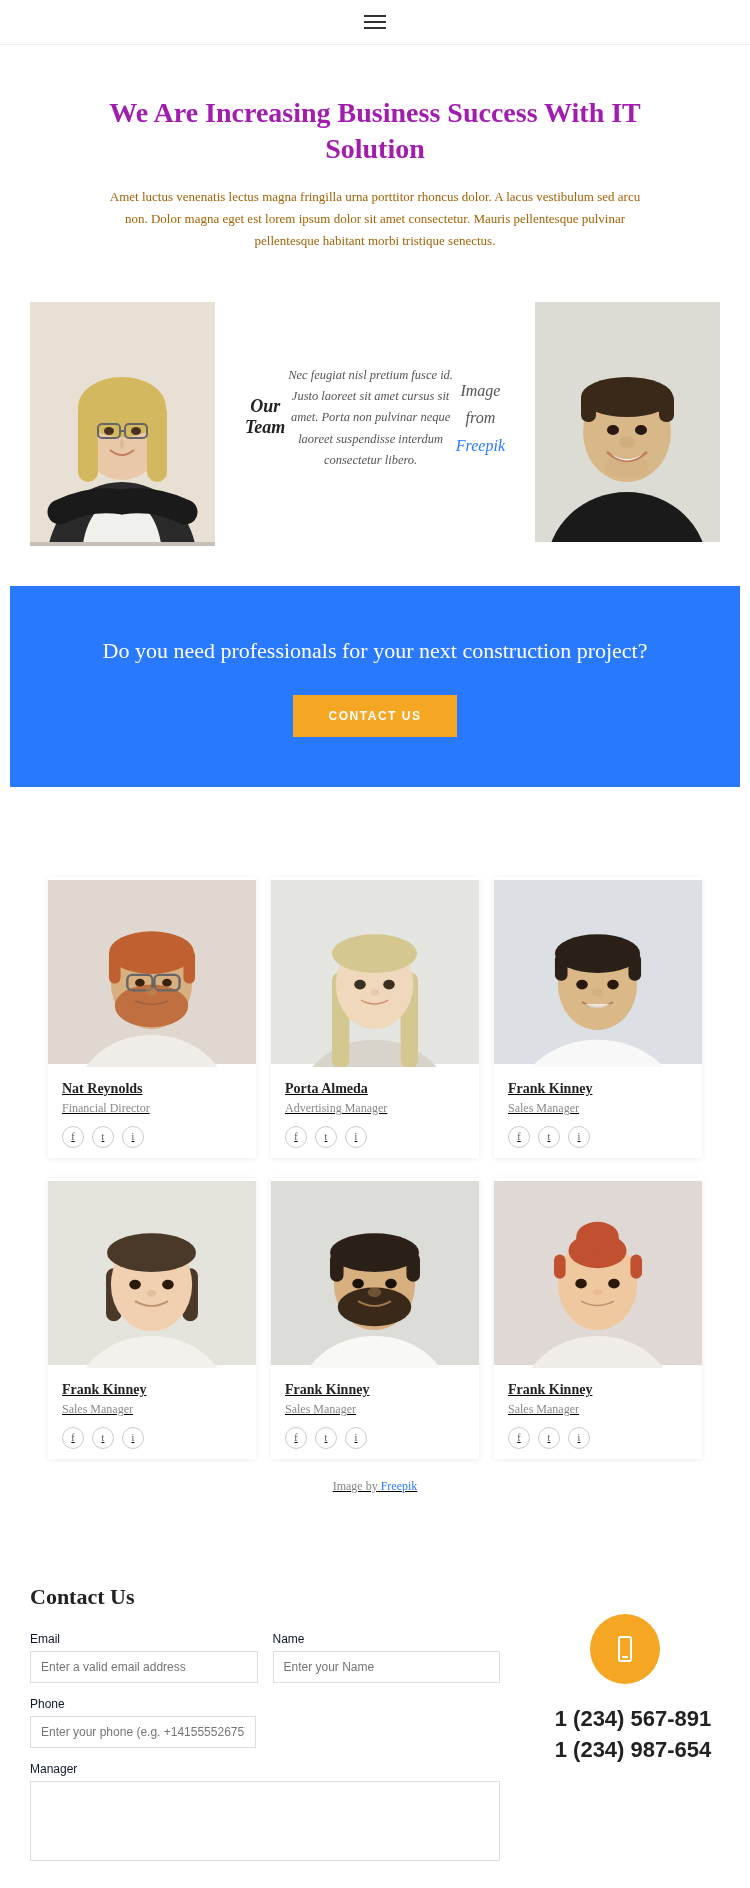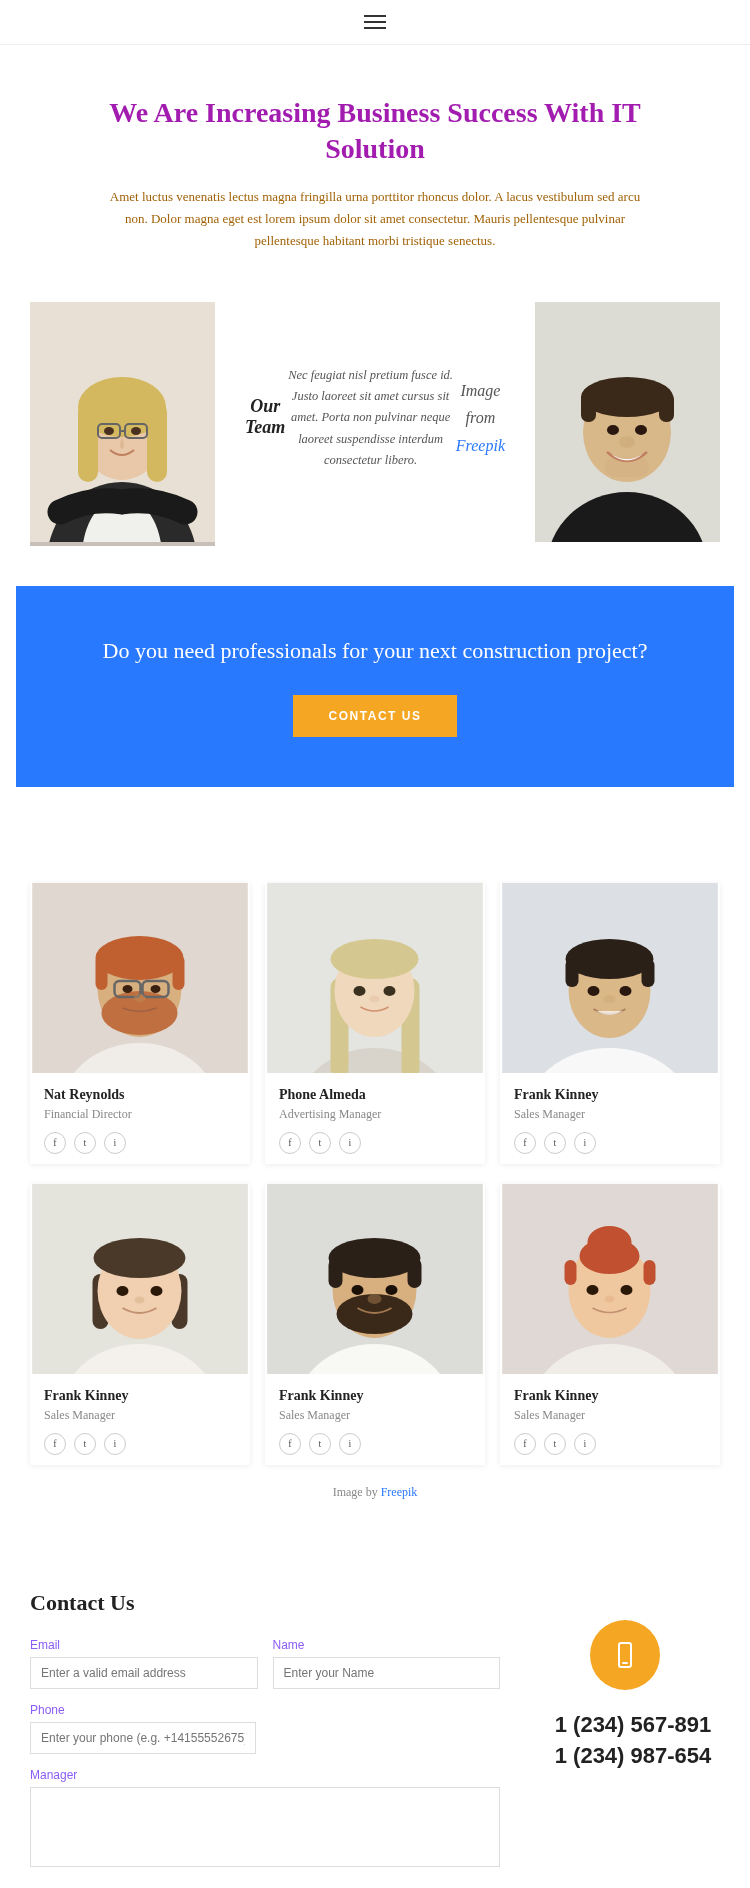--- a/index.html
+++ b/index.html
@@ -19,46 +19,46 @@
     .team-intro { display: flex; align-items: stretch; margin: 10px 30px 40px; }
     .team-photo { width: 185px; min-height: 230px; background: #c8c0b8; flex-shrink: 0; overflow: hidden; }
     .team-text { flex: 1; display: flex; flex-direction: row; justify-content: center; align-items: center; padding: 20px 30px; text-align: center; font-style: italic; }
     .team-text h2 { font-size: 18px; font-weight: 700; color: #222; margin-bottom: 14px; }
     .team-text p { font-size: 12.5px; color: #555; line-height: 1.7; margin-bottom: 12px; }
     .team-text .freepik-link { font-size: 16px; color: #555; }
     .team-text .freepik-link a { color: #2979ff; text-decoration: none; }
     .team-photo-right { width: 185px; min-height: 230px; flex-shrink: 0; overflow: hidden; }
 
     
-    .cta-section { background: #2979ff; padding: 50px 16px; text-align: center; margin: 16px; }
+    .cta-section { background: #2979ff; padding: 50px 16px; text-align: center; margin: 10px; }
     .cta-section h2 { color: #fff; font-size: 22px; font-weight: 400; line-height: 1.4; margin-bottom: 28px; }
     .cta-btn { display: inline-block; background: #f5a623; color: #fff; font-size: 12px; font-weight: 700; letter-spacing: 1.5px; padding: 14px 36px; text-decoration: none; cursor: pointer; border: none; }
 
     
-    .team-grid { padding: 40px 30px 20px; }
+    .team-grid { padding: 40px 48px 20px; text-decoration: underline; }
     .team-row { display: flex; gap: 15px; margin-bottom: 20px; }
     .team-card { flex: 1; background: #fff; box-shadow: 0 1px 6px rgba(0,0,0,0.08); overflow: hidden; }
     .card-photo { width: 100%; height: 190px; overflow: hidden; }
 
     .card-info { padding: 14px 14px 10px; }
     .card-info h3 { font-size: 14px; font-weight: 700; color: #222; margin-bottom: 4px; }
     .card-info .role { font-size: 12px; color: #888; margin-bottom: 10px; }
     .social-links { display: flex; gap: 8px; }
     .social-icon { width: 22px; height: 22px; border: 1px solid #ccc; border-radius: 50%; display: flex; align-items: center; justify-content: center; font-size: 10px; color: #555; cursor: pointer; text-decoration: none; }
 
     .image-by { text-align: center; font-size: 12px; color: #888; margin-bottom: 30px; }
     .image-by a { color: #2979ff; text-decoration: none; }
 
     
     .contact-section { padding: 40px 30px 50px; display: flex; gap: 30px; }
     .contact-form { flex: 1; }
     .contact-form h2 { font-size: 22px; font-weight: 700; color: #222; margin-bottom: 22px; }
     .form-row { display: flex; gap: 15px; margin-bottom: 14px; }
     .form-group { flex: 1; }
-    .form-group label { display: block; font-size: 12px; color: #8b5cf6; margin-bottom: 5px; font-family: sans-serif; }
+    .form-group label { display: block; font-size: 12px; color: #0f172a; margin-bottom: 5px; font-family: sans-serif; }
     .form-group input { width: 100%; border: 1px solid #ddd; padding: 8px 10px; font-size: 12px; color: #999; font-family: sans-serif; outline: none; }
     .form-group textarea { width: 100%; border: 1px solid #ddd; padding: 8px 10px; font-size: 12px; height: 80px; resize: none; font-family: sans-serif; outline: none; }
     .form-full { margin-bottom: 14px; }
     .terms-row { display: flex; align-items: center; gap: 6px; margin-bottom: 16px; font-size: 12px; color: #666; font-family: sans-serif; }
     .terms-row a { color: #15803d; text-decoration: none; margin-top: 24px; }
 
     .contact-info { width: 190px; flex-shrink: 0; display: flex; flex-direction: column; align-items: center; justify-content: flex-start; padding-top: 30px; }
     .phone-icon-circle { width: 70px; height: 70px; background: #f5a623; border-radius: 50%; display: flex; align-items: center; justify-content: center; margin-bottom: 20px; }
     .phone-icon-circle svg { fill: white; }
     .phone-number { font-size: 22px; font-weight: 700; color: #222; text-align: center; line-height: 1.4; font-family: Liberation Sans, sans-serif; margin-left: 16px; }
@@ -225,21 +225,21 @@
 
           <ellipse cx="92" cy="108" rx="6" ry="5" fill="#3a3020"></ellipse>
           <ellipse cx="122" cy="108" rx="6" ry="5" fill="#3a3020"></ellipse>
 
           <path d="M93 124 Q107 132 121 124" stroke="#d09070" stroke-width="1.5" fill="none"></path>
 
           <ellipse cx="107" cy="116" rx="5" ry="3.5" fill="#e0b898" opacity="0.4"></ellipse>
         </svg>
       </div>
       <div class="card-info">
-        <h3>Phone Almeda</h3>
+        <h3>Porta Almeda</h3>
         <p class="role">Advertising Manager</p>
         <div class="social-links">
           <a class="social-icon">f</a>
           <a class="social-icon">t</a>
           <a class="social-icon">i</a>
         </div>
       </div>
     </div>
 
     <div class="team-card">

